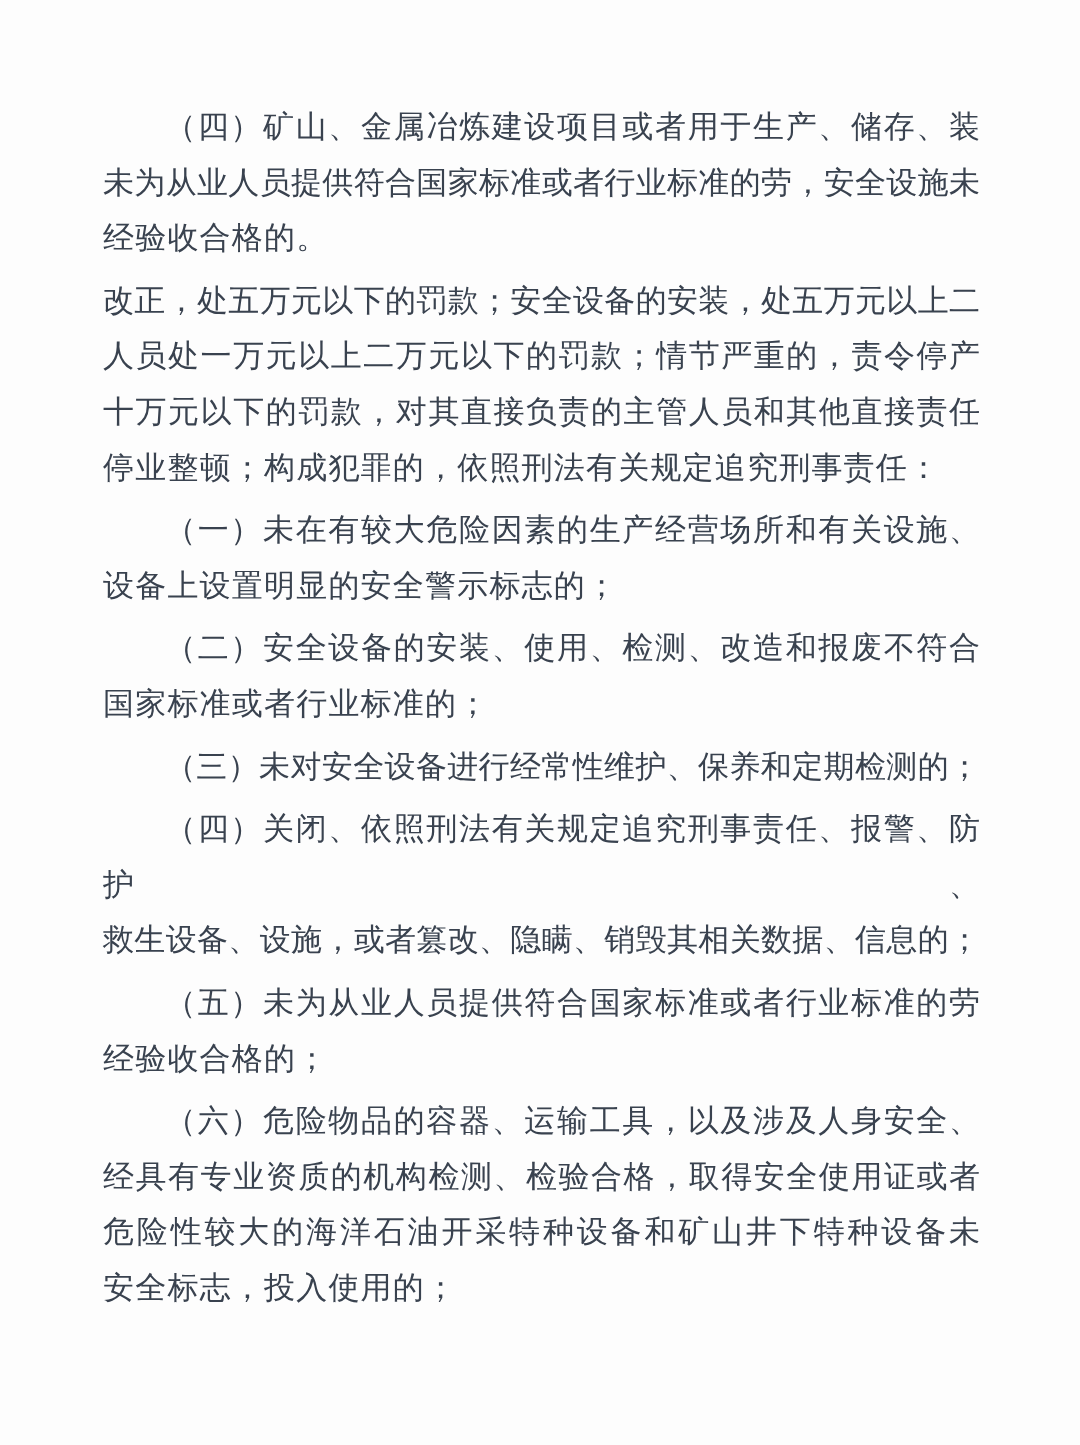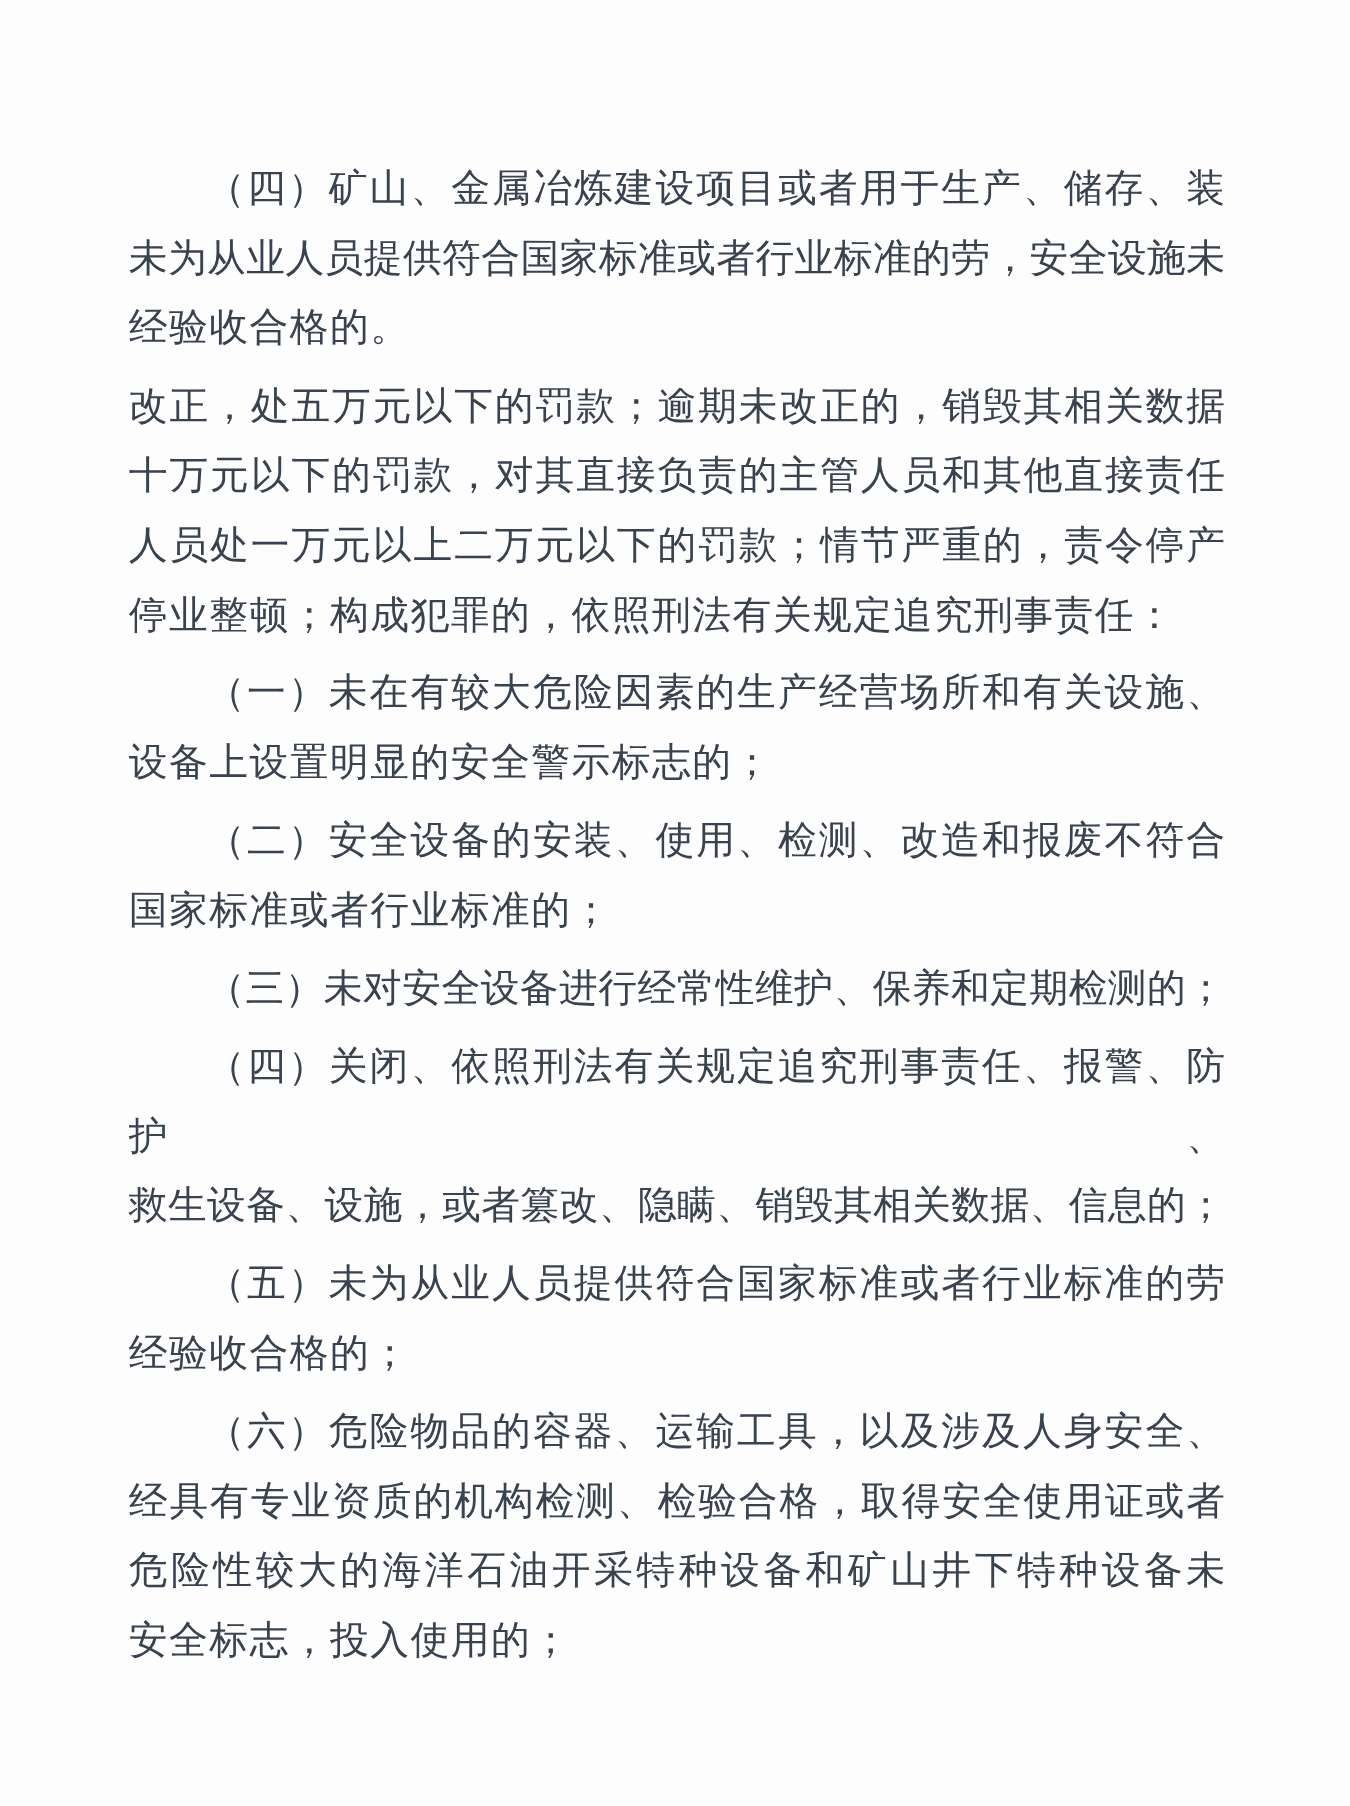--- a/index.html
+++ b/index.html
@@ -18,21 +18,21 @@
   .page {
     position: relative;
     width: 1080px;
     height: 1445px;
     background: var(--bg);
     overflow: hidden;
   }
   .text-block {
     position: absolute;
     left: 103px;
-    top: 123px;
+    top: 99px;
     width: 877px;
     font-size: 31px;
     line-height: 55.6px;
     color: var(--body-color);
     text-align: justify;
   }
   .line {
     text-align: justify;
     text-align-last: left;
   }
@@ -53,23 +53,23 @@
   }
 </style>
 </head>
 <body>
 
 <div class="page">
   <div class="text-block">
     <div class="line ind jf">（四）矿山、金属冶炼建设项目或者用于生产、储存、装</div>
     <div class="line jf">未为从业人员提供符合国家标准或者行业标准的劳，安全设施未</div>
     <div class="line pe">经验收合格的。</div>
-    <div class="line jf">改正，处五万元以下的罚款；逾期未改正的，销毁其相关数据</div>
+    <div class="line jf">改正，处五万元以下的罚款；安全设备的安装，处五万元以上二</div>
+    <div class="line jf">人员处一万元以上二万元以下的罚款；情节严重的，责令停产</div>
     <div class="line jf">十万元以下的罚款，对其直接负责的主管人员和其他直接责任</div>
-    <div class="line jf">人员处一万元以上二万元以下的罚款；情节严重的，责令停产</div>
     <div class="line pe">停业整顿；构成犯罪的，依照刑法有关规定追究刑事责任：</div>
     <div class="line ind jf">（一）未在有较大危险因素的生产经营场所和有关设施、</div>
     <div class="line pe">设备上设置明显的安全警示标志的；</div>
     <div class="line ind jf">（二）安全设备的安装、使用、检测、改造和报废不符合</div>
     <div class="line pe">国家标准或者行业标准的；</div>
     <div class="line ind jf pe">（三）未对安全设备进行经常性维护、保养和定期检测的；</div>
     <div class="line ind jf">（四）关闭、依照刑法有关规定追究刑事责任、报警、防护、</div>
     <div class="line jf pe">救生设备、设施，或者篡改、隐瞒、销毁其相关数据、信息的；</div>
     <div class="line ind jf">（五）未为从业人员提供符合国家标准或者行业标准的劳</div>
     <div class="line pe">经验收合格的；</div>

